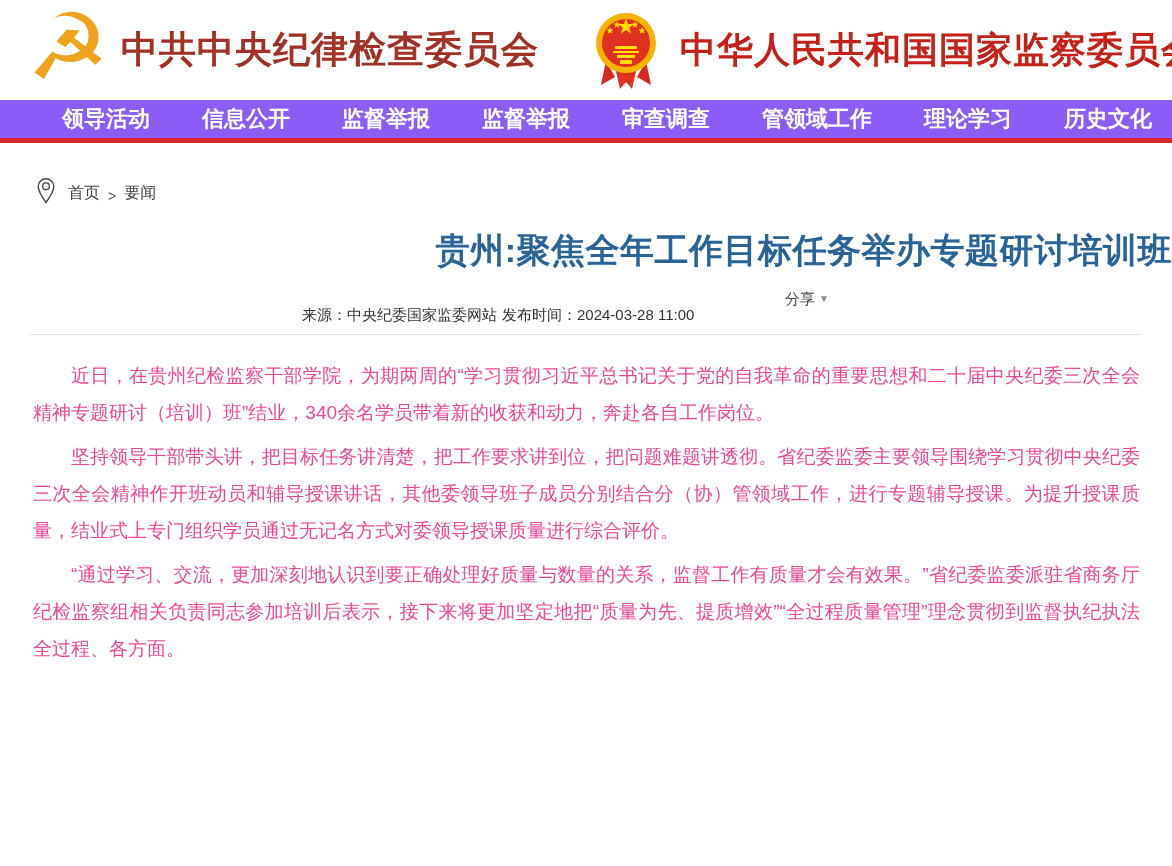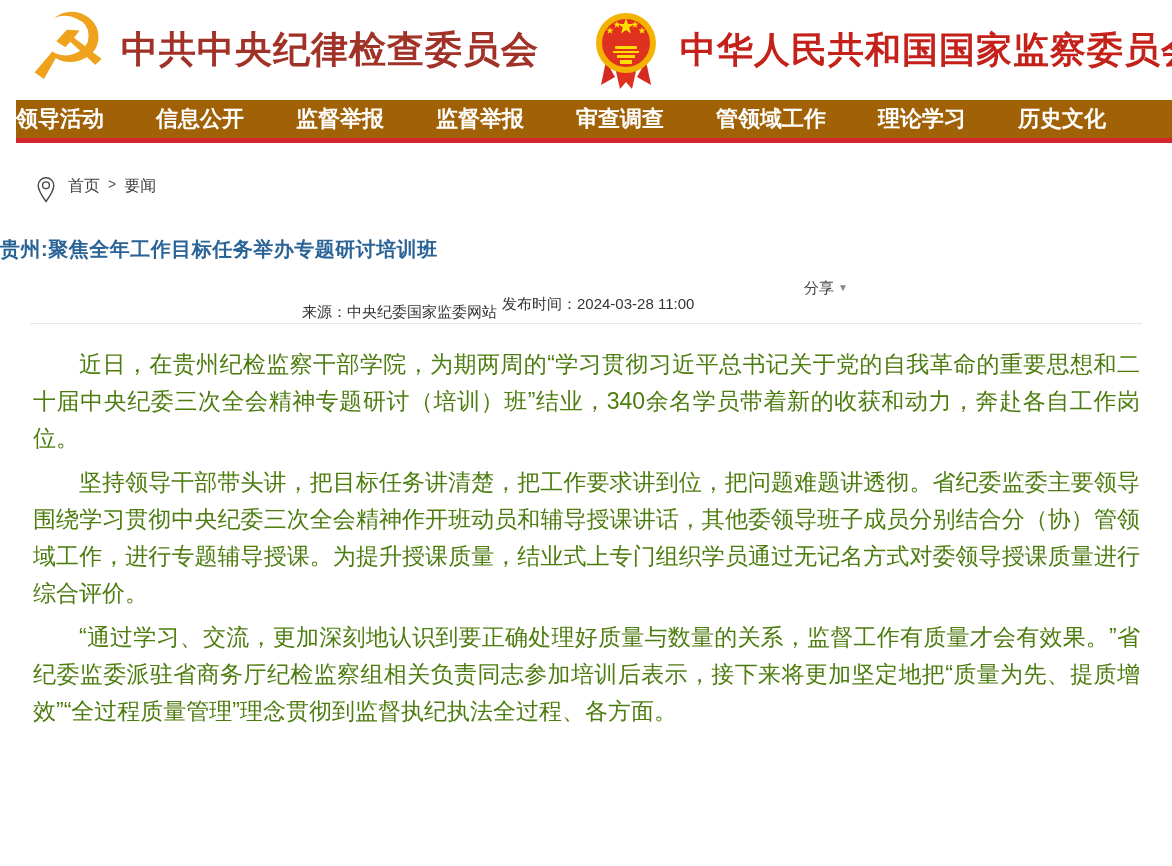--- a/index.html
+++ b/index.html
@@ -26,60 +26,60 @@
   .emblem.nsc { width: 64px; height: 90px; display: inline-block; }
   .brand-title {
     font-family: "Liberation Serif", serif; font-weight: bold;
     letter-spacing: 1px; white-space: nowrap;
   }
   .brand-title.ccdi { font-size: 37px; color: #A03228; margin-left: 10px; }
   .brand-title.nsc  { font-size: 36px; color: #C5211B; margin-left: 22px; }
 
   
   .navbar {
-    height: 43px; background: #a16207;
+    height: 43px; background: #8b5cf6;
     border-bottom: 5px solid #D3272B;
     display: flex; align-items: center;
-    margin-left: 16px;
+    padding-left: 62px;
   }
   .nav-item {
     font-family: "Liberation Serif", serif;
     font-size: 22px; font-weight: bold; color: #ffffff;
     text-decoration: none; margin-right: 52px; white-space: nowrap;
     cursor: pointer;
   }
 
   
   .breadcrumb {
     margin: 33px 12px 0 36px; height: 28px;
-    display: flex; align-items: flex-start;
+    display: flex; align-items: flex-end;
     font-size: 16px; color: #3f3f3f;
   }
   .pin-icon { width: 20px; height: 27px; margin-right: 12px; display: inline-block; }
   .crumb { cursor: pointer; color: #3f3f3f; text-decoration: none; }
   .crumb-sep { margin: 0 8px; color: #555; font-size: 14px; }
 
   
   .article-title {
-    margin-top: 32px; text-align: left;
-    font-size: 20px; font-weight: bold; color: #2A6496;
+    margin-top: 24px; text-align: right;
+    font-size: 34px; font-weight: bold; color: #2A6496;
     letter-spacing: 0.5px;
   }
   .article-meta { position: relative; height: 60px; font-size: 15px; color: #333; }
-  .meta-source { position: absolute; left: 302px; top: 40px; white-space: nowrap; }
+  .meta-source { position: absolute; left: 302px; top: 32px; white-space: nowrap; }
   .meta-time   { position: absolute; left: 502px; top: 32px; white-space: nowrap; }
-  .meta-share  { position: absolute; left: 804px; top: 16px; color: #444; cursor: pointer; white-space: nowrap; }
+  .meta-share  { position: absolute; left: 785px; top: 16px; color: #444; cursor: pointer; white-space: nowrap; }
   .share-caret { font-size: 10px; color: #8a8a8a; margin-left: 4px; vertical-align: 2px; }
 
   .rule { border: none; border-top: 1px solid #E7E7E7; margin: 0 30px; }
 
   
   .article-body { padding: 22px 32px 0 33px; }
   .article-body p {
-    font-size: 23px; line-height: 37px; color: #4d7c0f;
+    font-size: 19px; line-height: 37px; color: #ec4899;
     text-indent: 2em; text-align: justify;
     margin-bottom: 7px;
   }
 </style>
 </head>
 <body>
 
 <header class="masthead">
   <div class="brand brand-ccdi">
     <span class="emblem party">☭</span>

